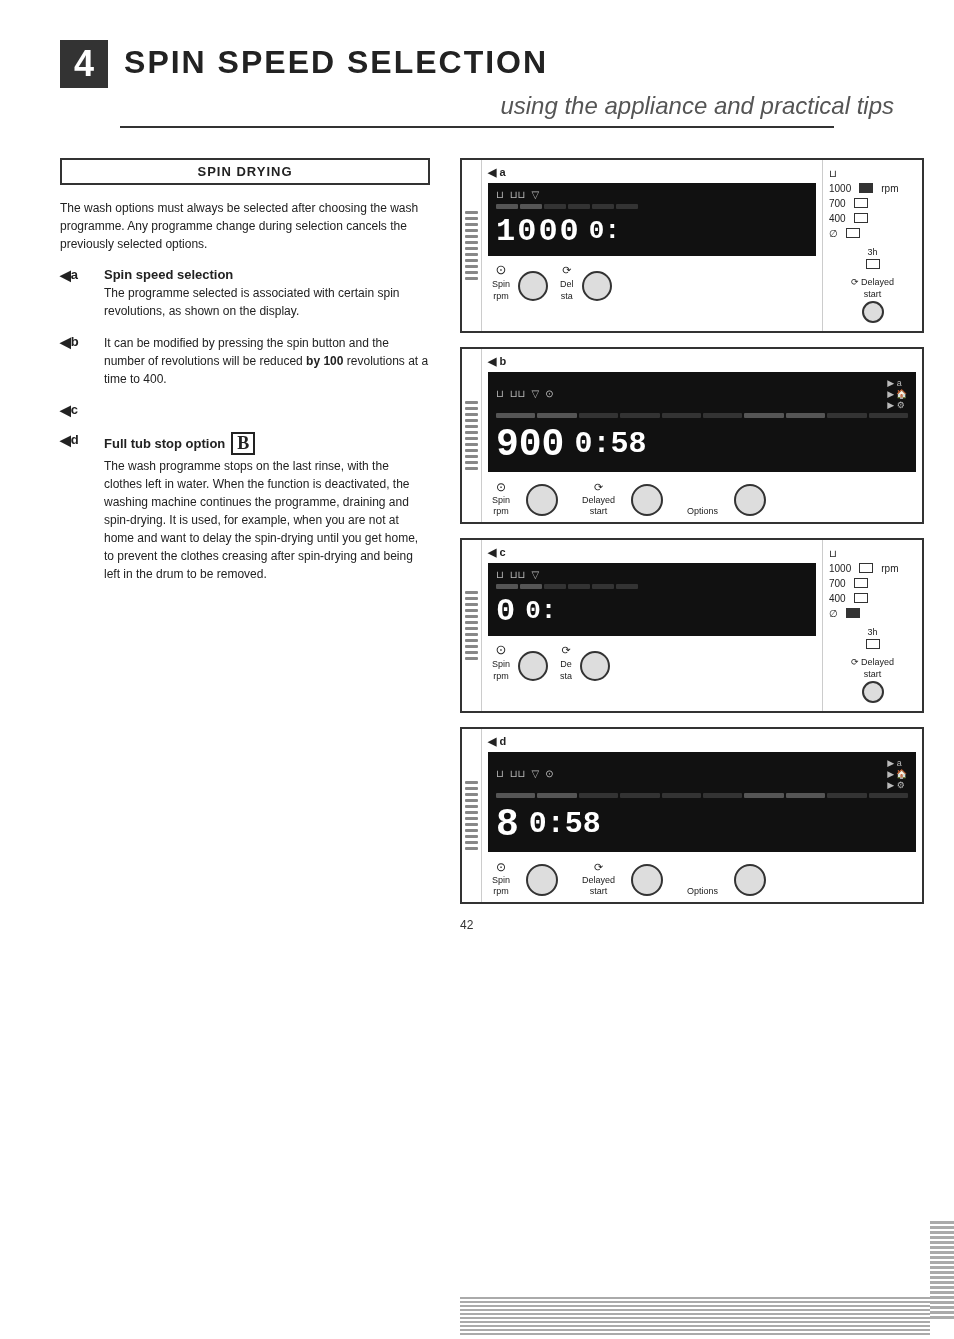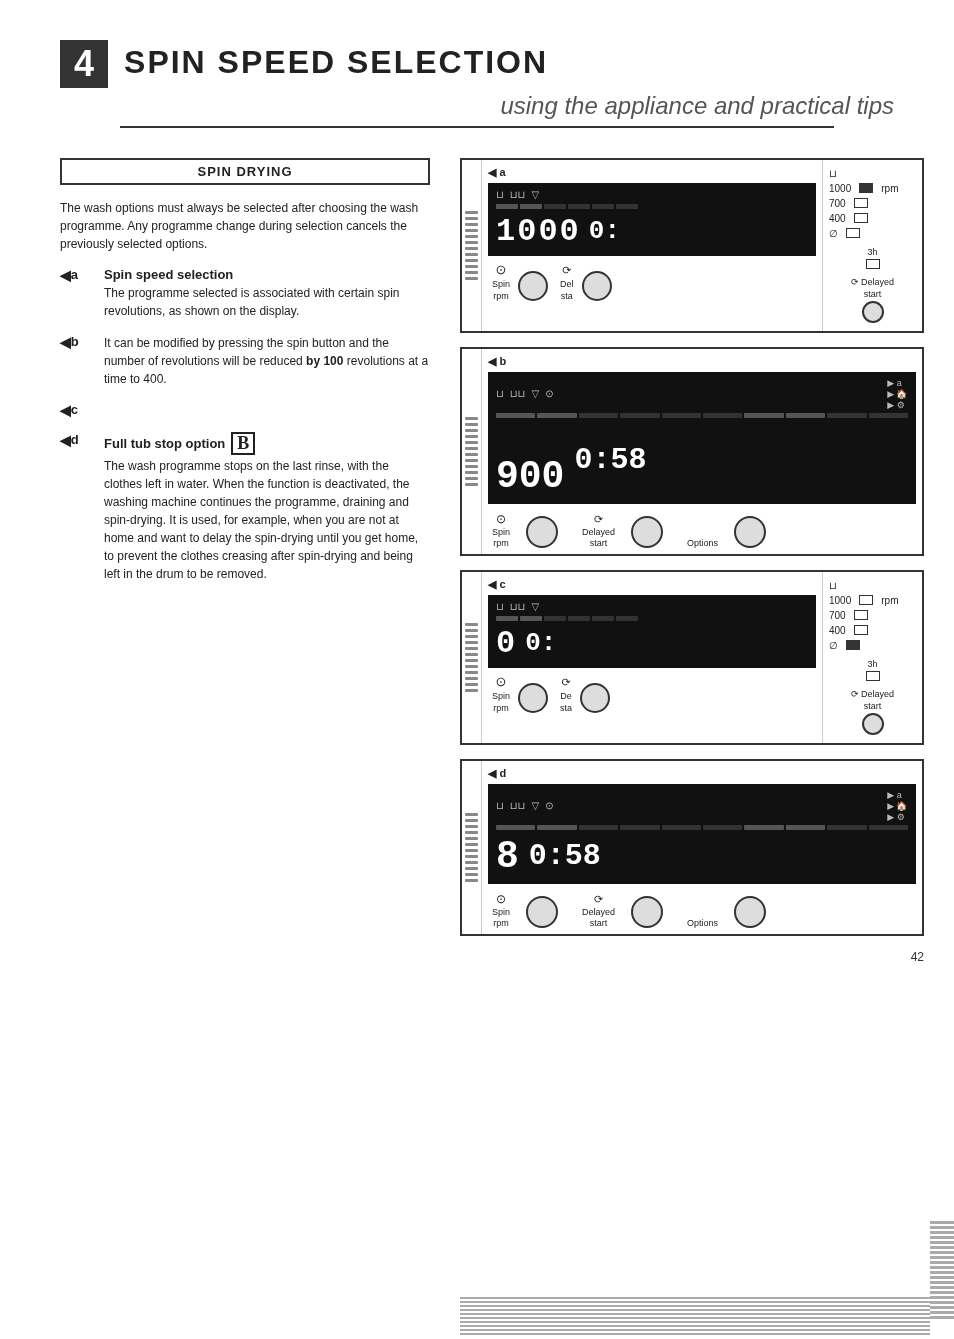--- a/index.html
+++ b/index.html
@@ -186,21 +186,21 @@
     }
 
     .stripe-line {
       height: 3px;
       background: #888;
       border-radius: 1px;
       width: 100%;
     }
 
     .page-number {
-      text-align: right;
+      text-align: left;
       font-size: 12px;
       margin-top: 10px;
       color: #333;
     }
 
     .right-stripes {
       position: absolute;
       right: 0;
       top: 0;
       bottom: 0;
@@ -453,21 +453,21 @@
                 <div style="height:5px; flex:1; background:#333; border-radius:1px;"></div>
                 <div style="height:5px; flex:1; background:#333; border-radius:1px;"></div>
                 <div style="height:5px; flex:1; background:#333; border-radius:1px;"></div>
                 <div style="height:5px; flex:1; background:#333; border-radius:1px;"></div>
                 <div style="height:5px; flex:1; background:#555; border-radius:1px;"></div>
                 <div style="height:5px; flex:1; background:#555; border-radius:1px;"></div>
                 <div style="height:5px; flex:1; background:#333; border-radius:1px;"></div>
                 <div style="height:5px; flex:1; background:#333; border-radius:1px;"></div>
               </div>
               <div style="display:flex; align-items:center; gap:10px;">
-                <span style="font-size:38px; font-weight:bold; font-family:'Courier New',monospace;margin-top:32px;">900</span>
+                <span style="font-size:38px; font-weight:bold; font-family:'Courier New',monospace;">900</span>
                 <span style="font-size:30px; font-weight:bold; font-family:'Courier New',monospace;">0:58</span>
               </div>
             </div>
 
             <div style="display:flex; gap:16px; margin-top:8px; align-items:flex-end; padding-left:4px;">
               <div style="display:flex; flex-direction:column; align-items:center; font-size:9px; gap:1px;">
                 <span style="font-size:12px;">⊙</span>
                 <span>Spin</span>
                 <span>rpm</span>
               </div>

